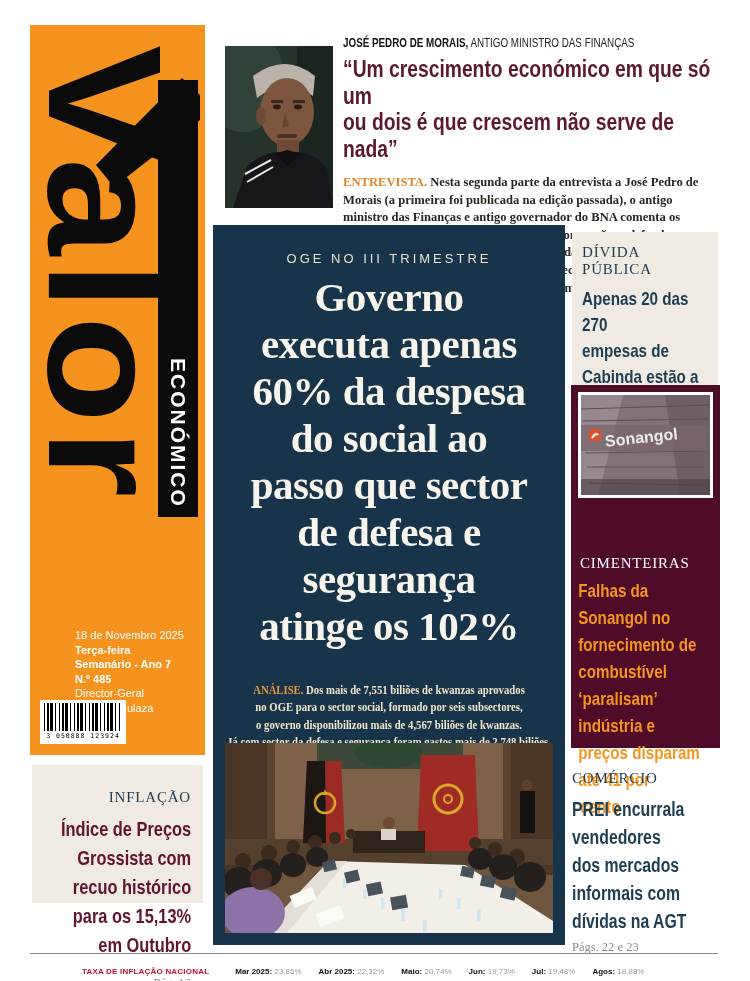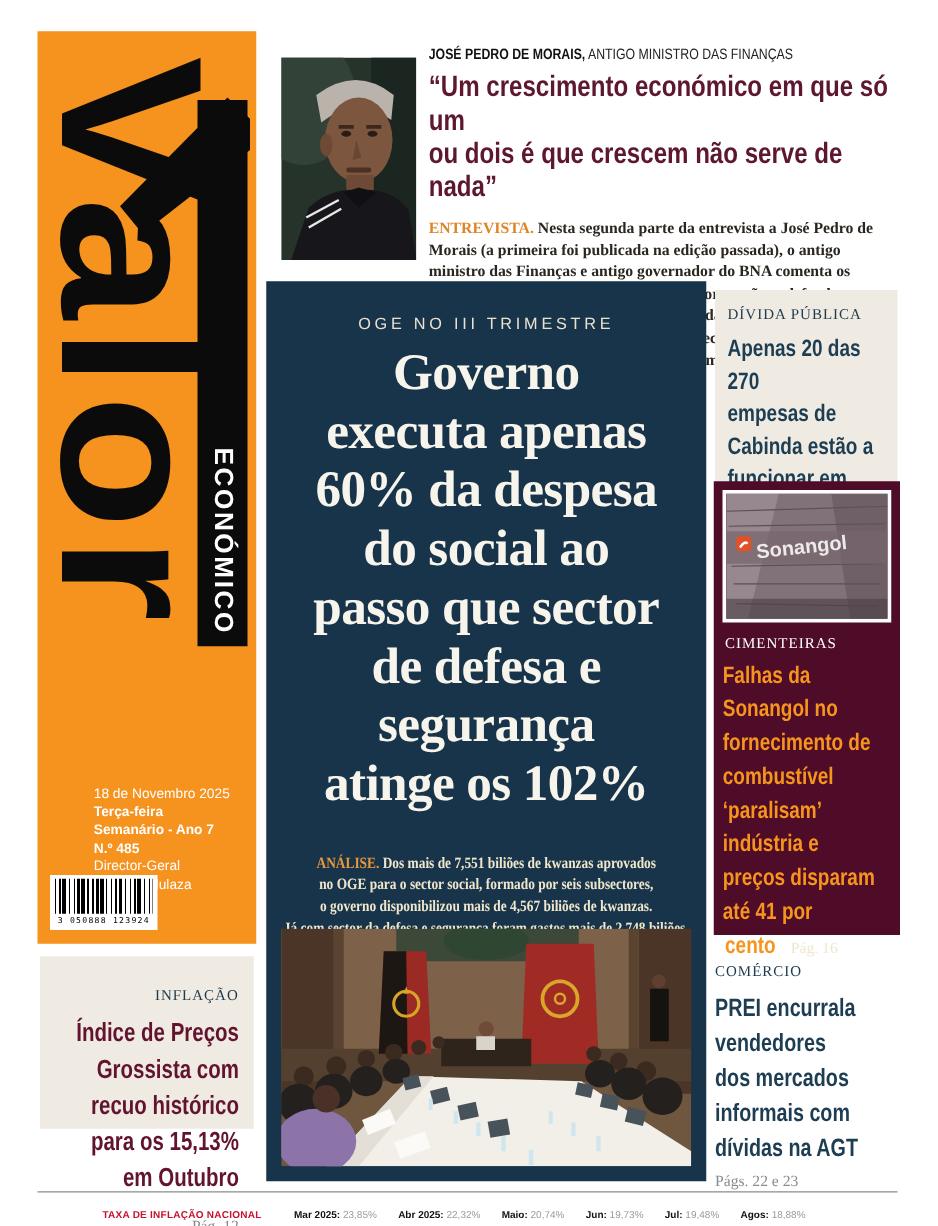--- a/index.html
+++ b/index.html
@@ -51,31 +51,31 @@
     font-size:41px; line-height:47px; color:#F7F4EC; white-space:pre-line; letter-spacing:-.5px; }
   .ms-analysis { margin-top:14px; margin-left:-21px; width:394px; text-align:center;
     font-family:"Liberation Serif", serif; font-weight:bold; font-size:12.6px; line-height:17.6px;
     color:#EFE6CC; transform:scaleX(.85); transform-origin:50% 0; white-space:pre-line; }
   .ms-analysis .lbl { color:#E8973B; }
   .ms-pages { text-align:center; font-family:"Liberation Serif", serif; font-weight:bold;
     font-size:12.6px; color:#95A18C; margin-top:2px; }
   .ms-photo { position:absolute; left:12px; bottom:12px; width:328px; height:190px; }
 
   
-  .kicker-serif { font-family:"Liberation Serif", serif; font-size:12px; letter-spacing:.8px; color:#1E3A4E; }
+  .kicker-serif { font-family:"Liberation Serif", serif; font-size:15px; letter-spacing:.8px; color:#1E3A4E; }
   .pg-ref { font-family:"Liberation Serif", serif; font-size:12.5px; color:#8B8B8B; }
 
   .divida { position:absolute; left:572px; top:232px; width:146px; height:170px; background:#EFEAE2; padding:12px 10px; }
   .divida .hl { margin-top:8px; font-weight:bold; font-size:19px; line-height:26px; color:#1C3D52;
     transform:scaleX(.8); transform-origin:0 0; width:125%; white-space:pre-line; }
   .divida .pg-ref { margin-top:4px; }
 
   .ciment { position:absolute; left:571px; top:385px; width:149px; height:363px; background:#4E0C28; }
   .ciment .photo-frame { margin:7px 7px 0 7px; border:3px solid #fdfdfd; height:106px; overflow:hidden; }
-  .ciment .kicker-serif { color:#fff; padding:9px 0 0 9px; }
+  .ciment .kicker-serif { color:#fff; padding:9px 0 0 9px;margin-top:48px; }
   .ciment .hl { margin-top:5px; padding-left:9px; font-weight:bold; font-size:19px; line-height:27px;
     color:#F7941E; transform:scaleX(.8); transform-origin:0 0; width:125%; white-space:pre-line; }
   .ciment .lastline { display:flex; align-items:baseline; padding-left:9px; }
   .ciment .lastword { font-weight:bold; font-size:19px; line-height:27px; color:#F7941E;
     transform:scaleX(.8); transform-origin:0 0; }
   .ciment .pg-ref { color:#EFE6CC; margin-left:2px; }
 
   .comercio { position:absolute; left:572px; top:770px; width:146px; }
   .comercio .hl { margin-top:8px; font-weight:bold; font-size:20px; line-height:28px; color:#1C3D52;
     transform:scaleX(.79); transform-origin:0 0; width:127%; white-space:pre-line; }

